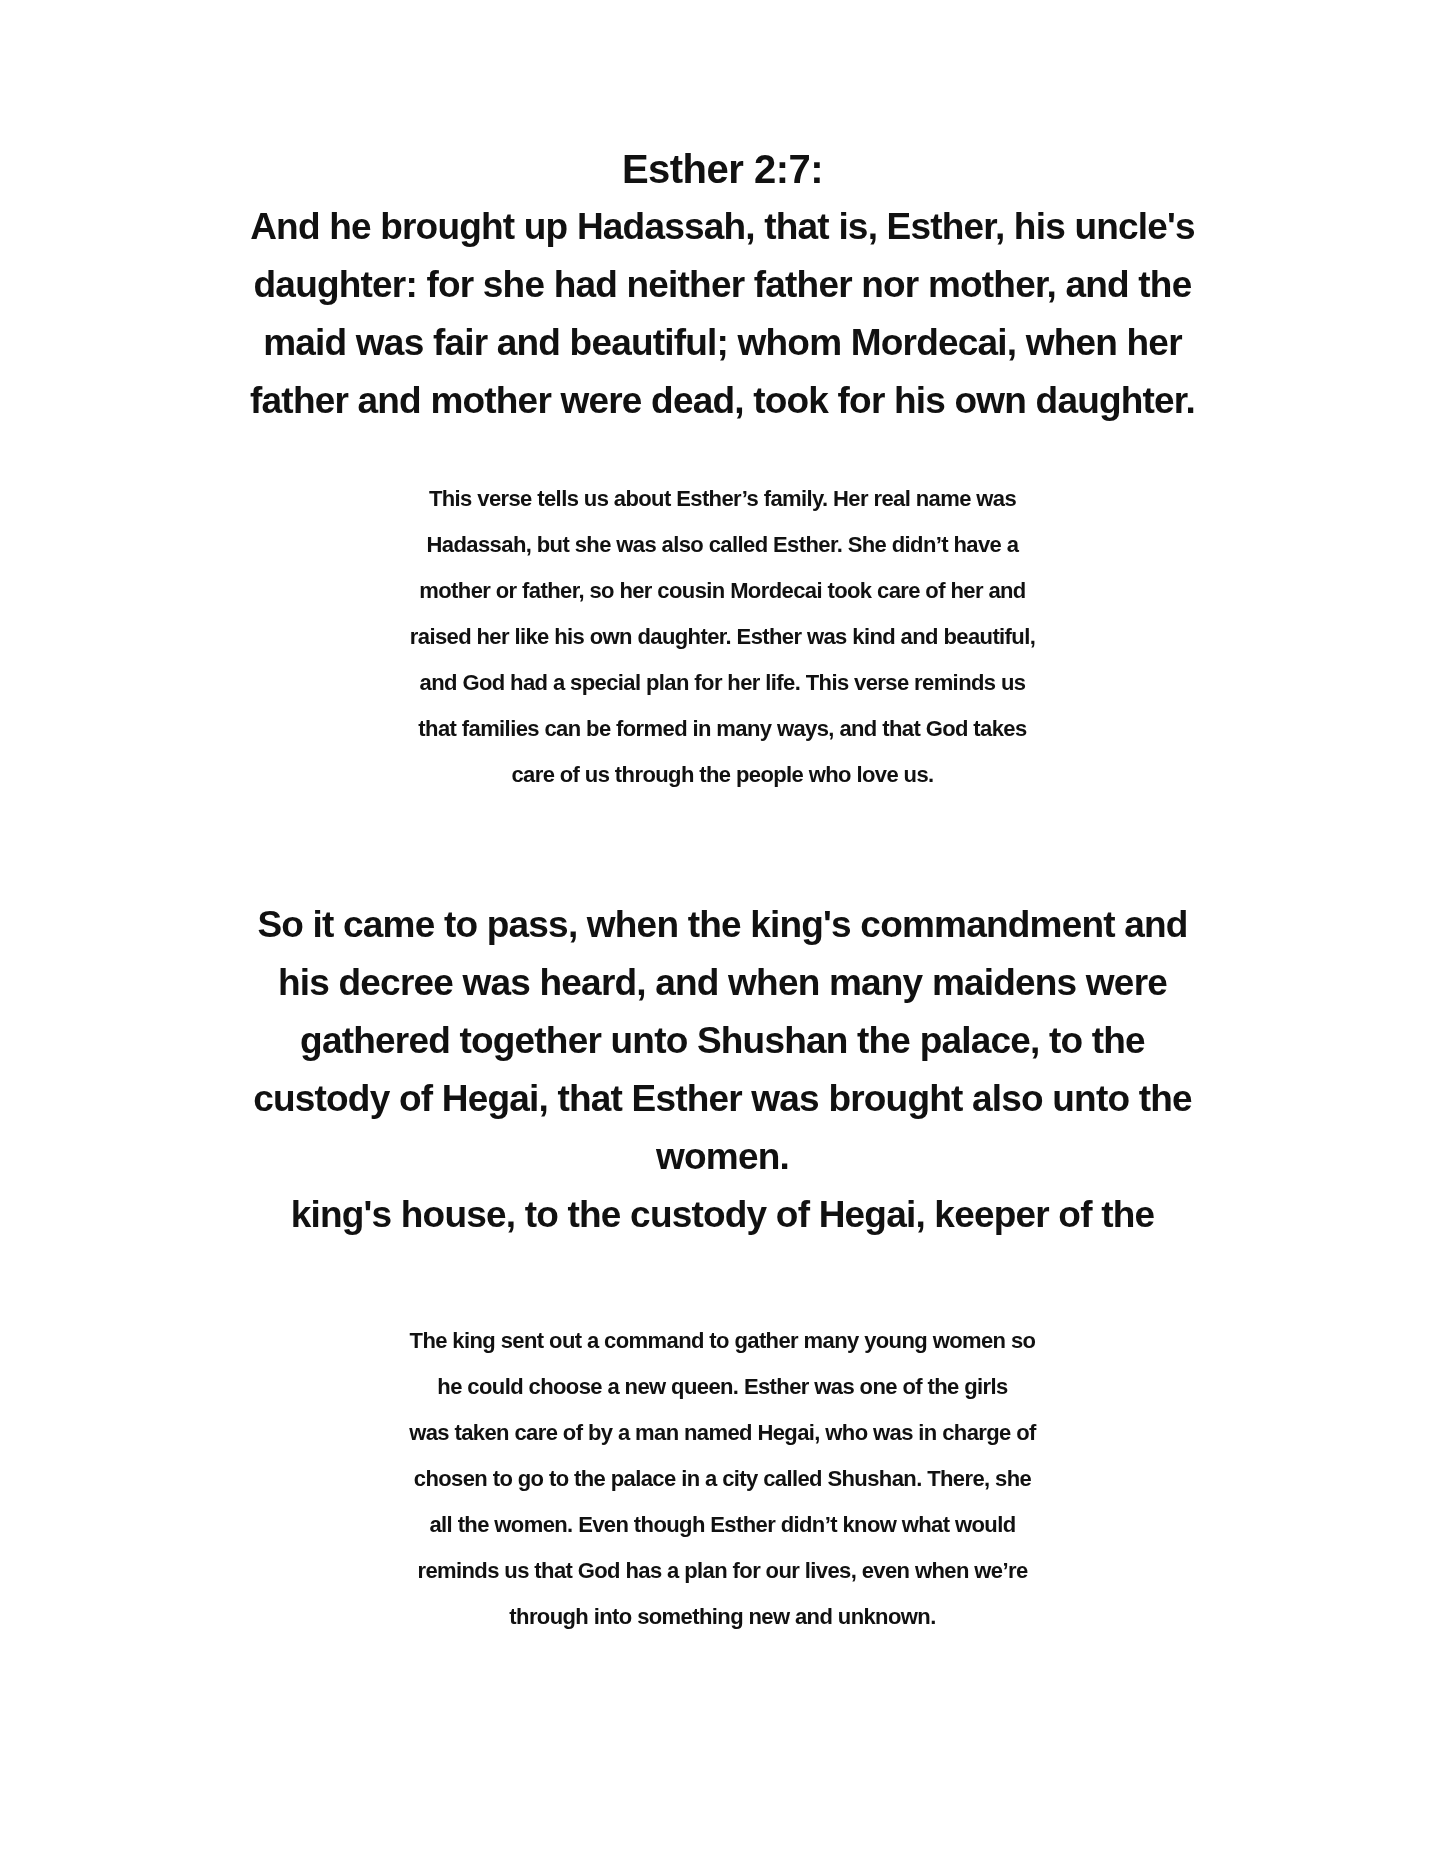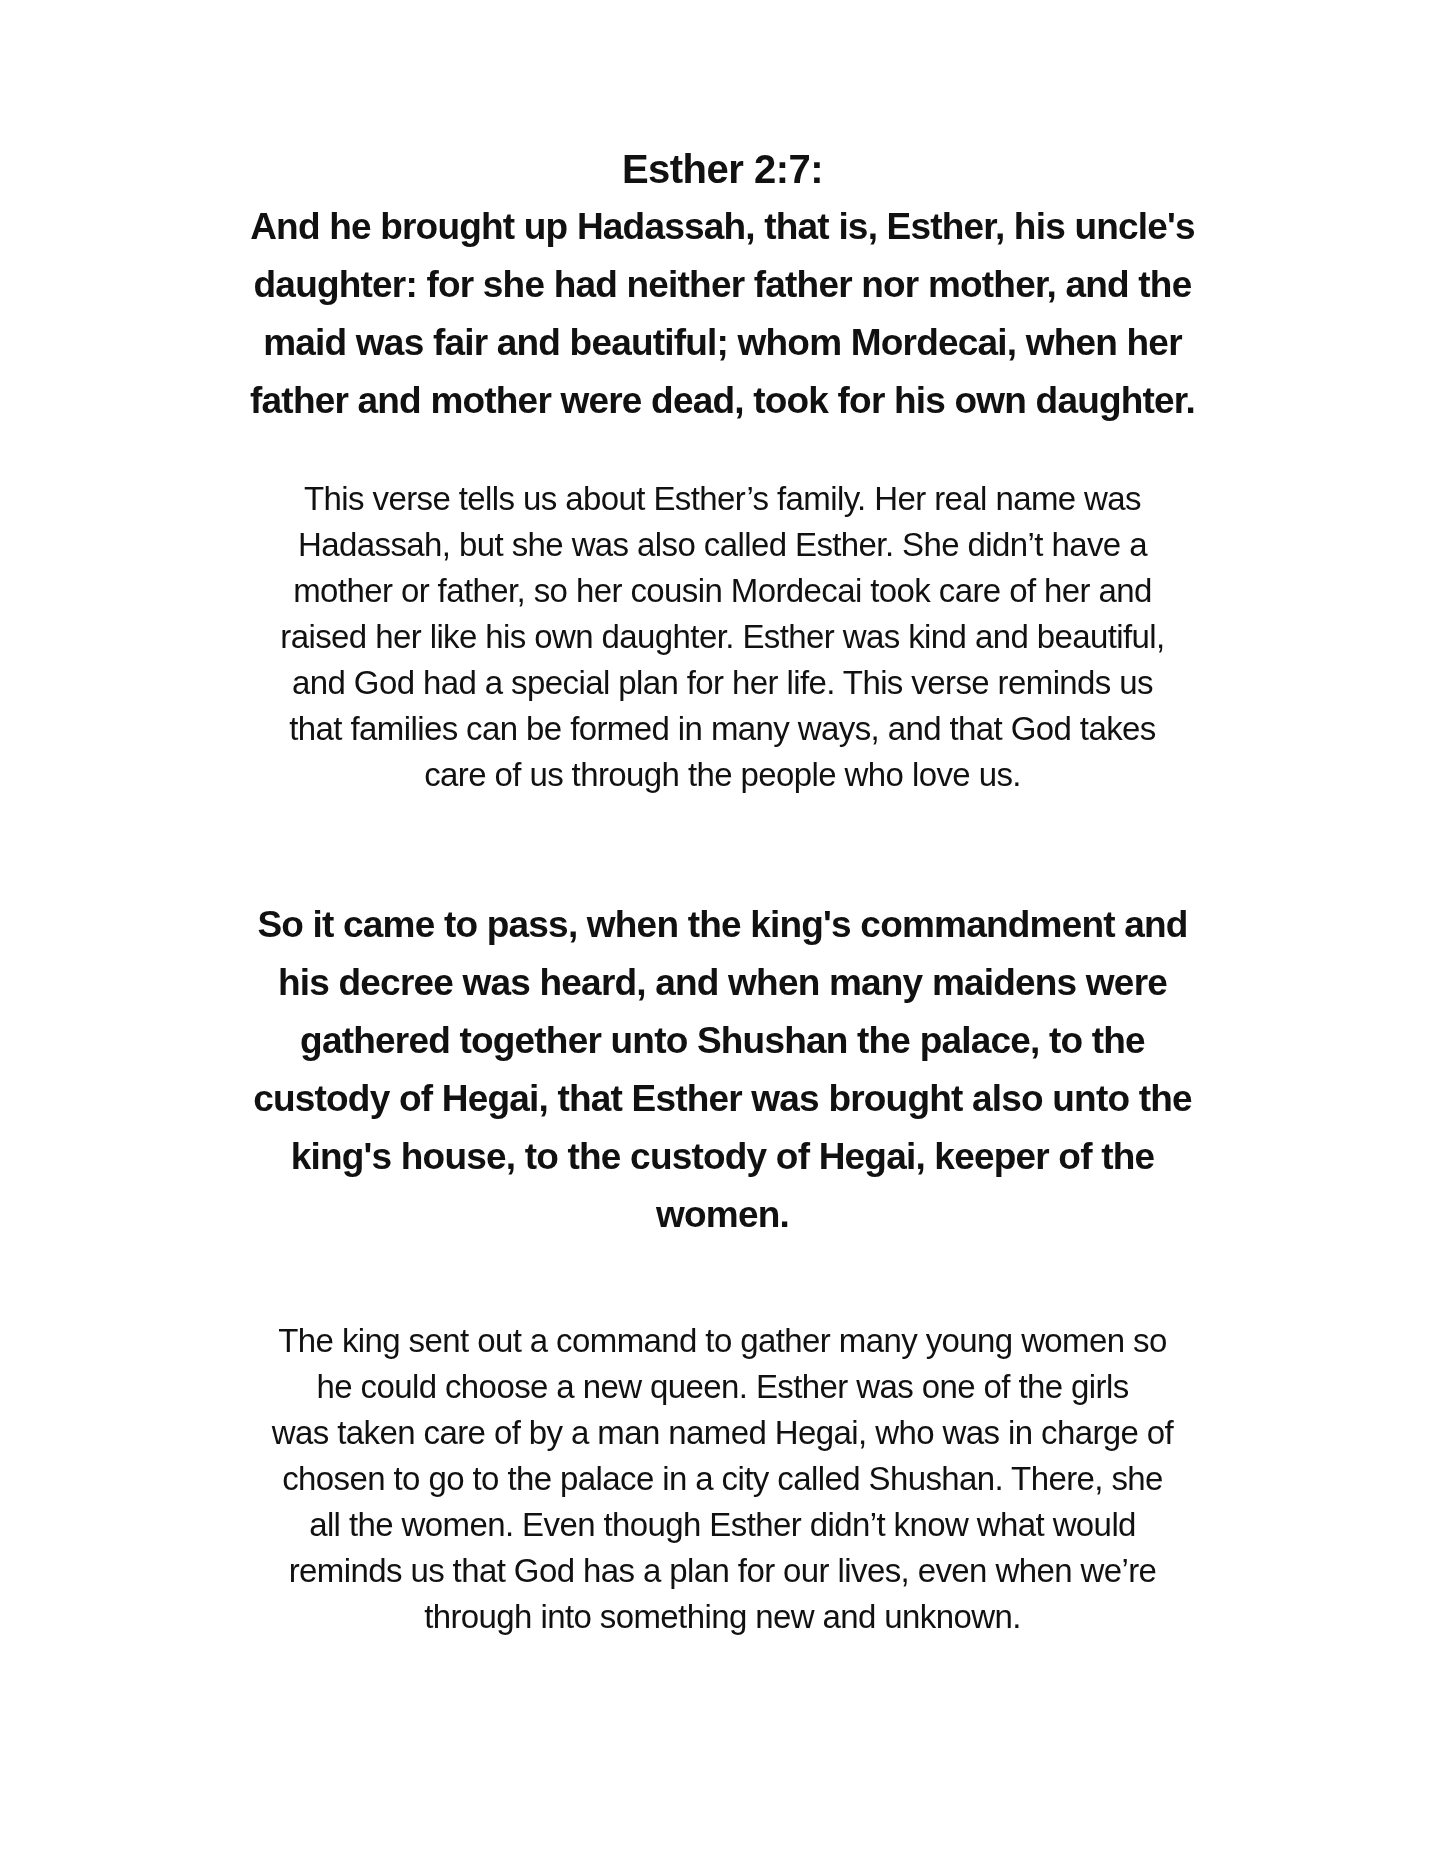--- a/index.html
+++ b/index.html
@@ -28,22 +28,22 @@
       letter-spacing: -0.5px;
     }
     .verse-line {
       font-weight: bold;
       font-size: 37px;
       line-height: 58px;
       letter-spacing: -0.8px;
       white-space: nowrap;
     }
     .expl-line {
-      font-weight: normal;
-      font-size: 33px;
+      font-weight: bold;
+      font-size: 22px;
       line-height: 46px;
       letter-spacing: -0.6px;
       white-space: nowrap;
     }
     .block { display: block; }
   </style>
 </head>
 <body>
 
 <div class="section" style="top:140px;">
@@ -65,22 +65,22 @@
   <span class="expl-line block">that families can be formed in many ways, and that God takes</span>
   <span class="expl-line block">care of us through the people who love us.</span>
 </div>
 
 <div class="section" style="top:896px;">
   <div>
     <span class="verse-line block">So it came to pass, when the king's commandment and</span>
     <span class="verse-line block">his decree was heard, and when many maidens were</span>
     <span class="verse-line block">gathered together unto Shushan the palace, to the</span>
     <span class="verse-line block">custody of Hegai, that Esther was brought also unto the</span>
+    <span class="verse-line block">women.</span>
     <span class="verse-line block">king's house, to the custody of Hegai, keeper of the</span>
-    <span class="verse-line block">women.</span>
   </div>
 </div>
 
 <div class="section" style="top:1318px;">
   <span class="expl-line block">The king sent out a command to gather many young women so</span>
   <span class="expl-line block">he could choose a new queen. Esther was one of the girls</span>
   <span class="expl-line block">was taken care of by a man named Hegai, who was in charge of</span>
   <span class="expl-line block">chosen to go to the palace in a city called Shushan. There, she</span>
   <span class="expl-line block">all the women. Even though Esther didn’t know what would</span>
   <span class="expl-line block">reminds us that God has a plan for our lives, even when we’re</span>

